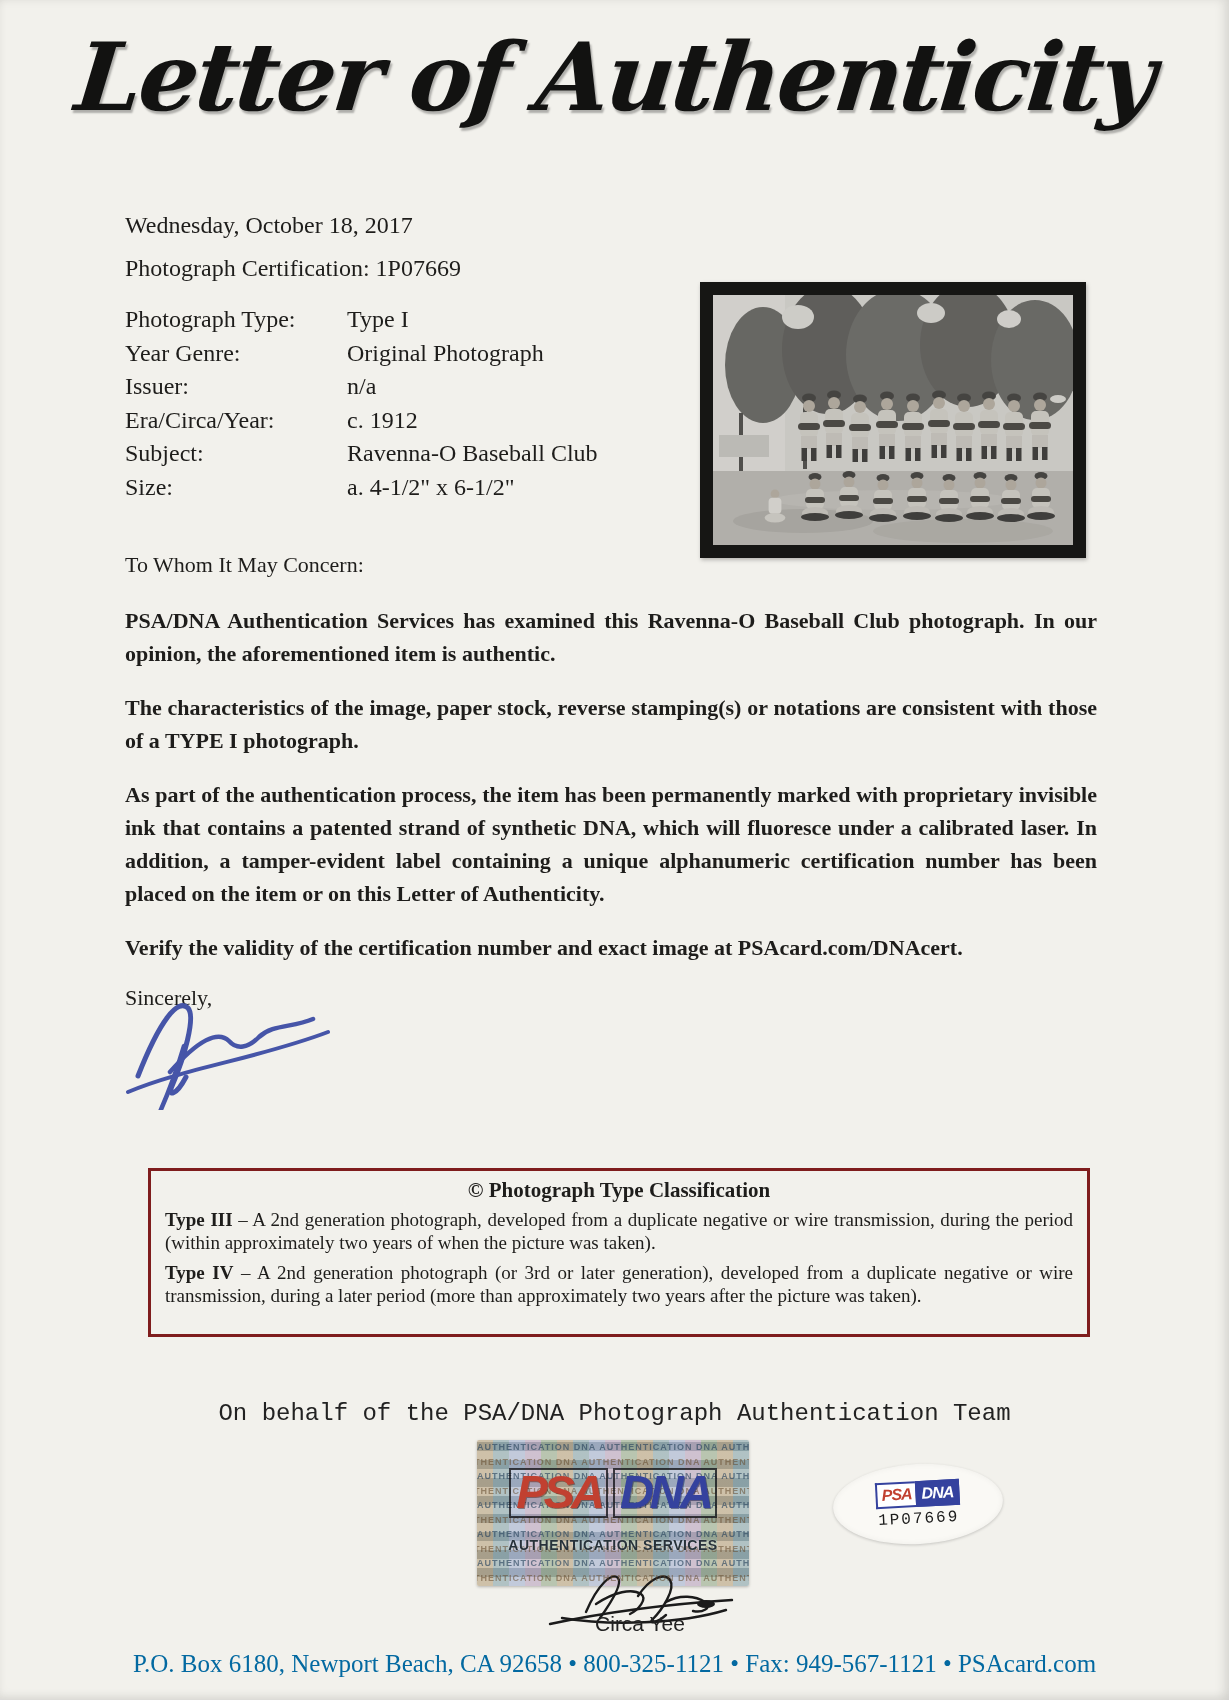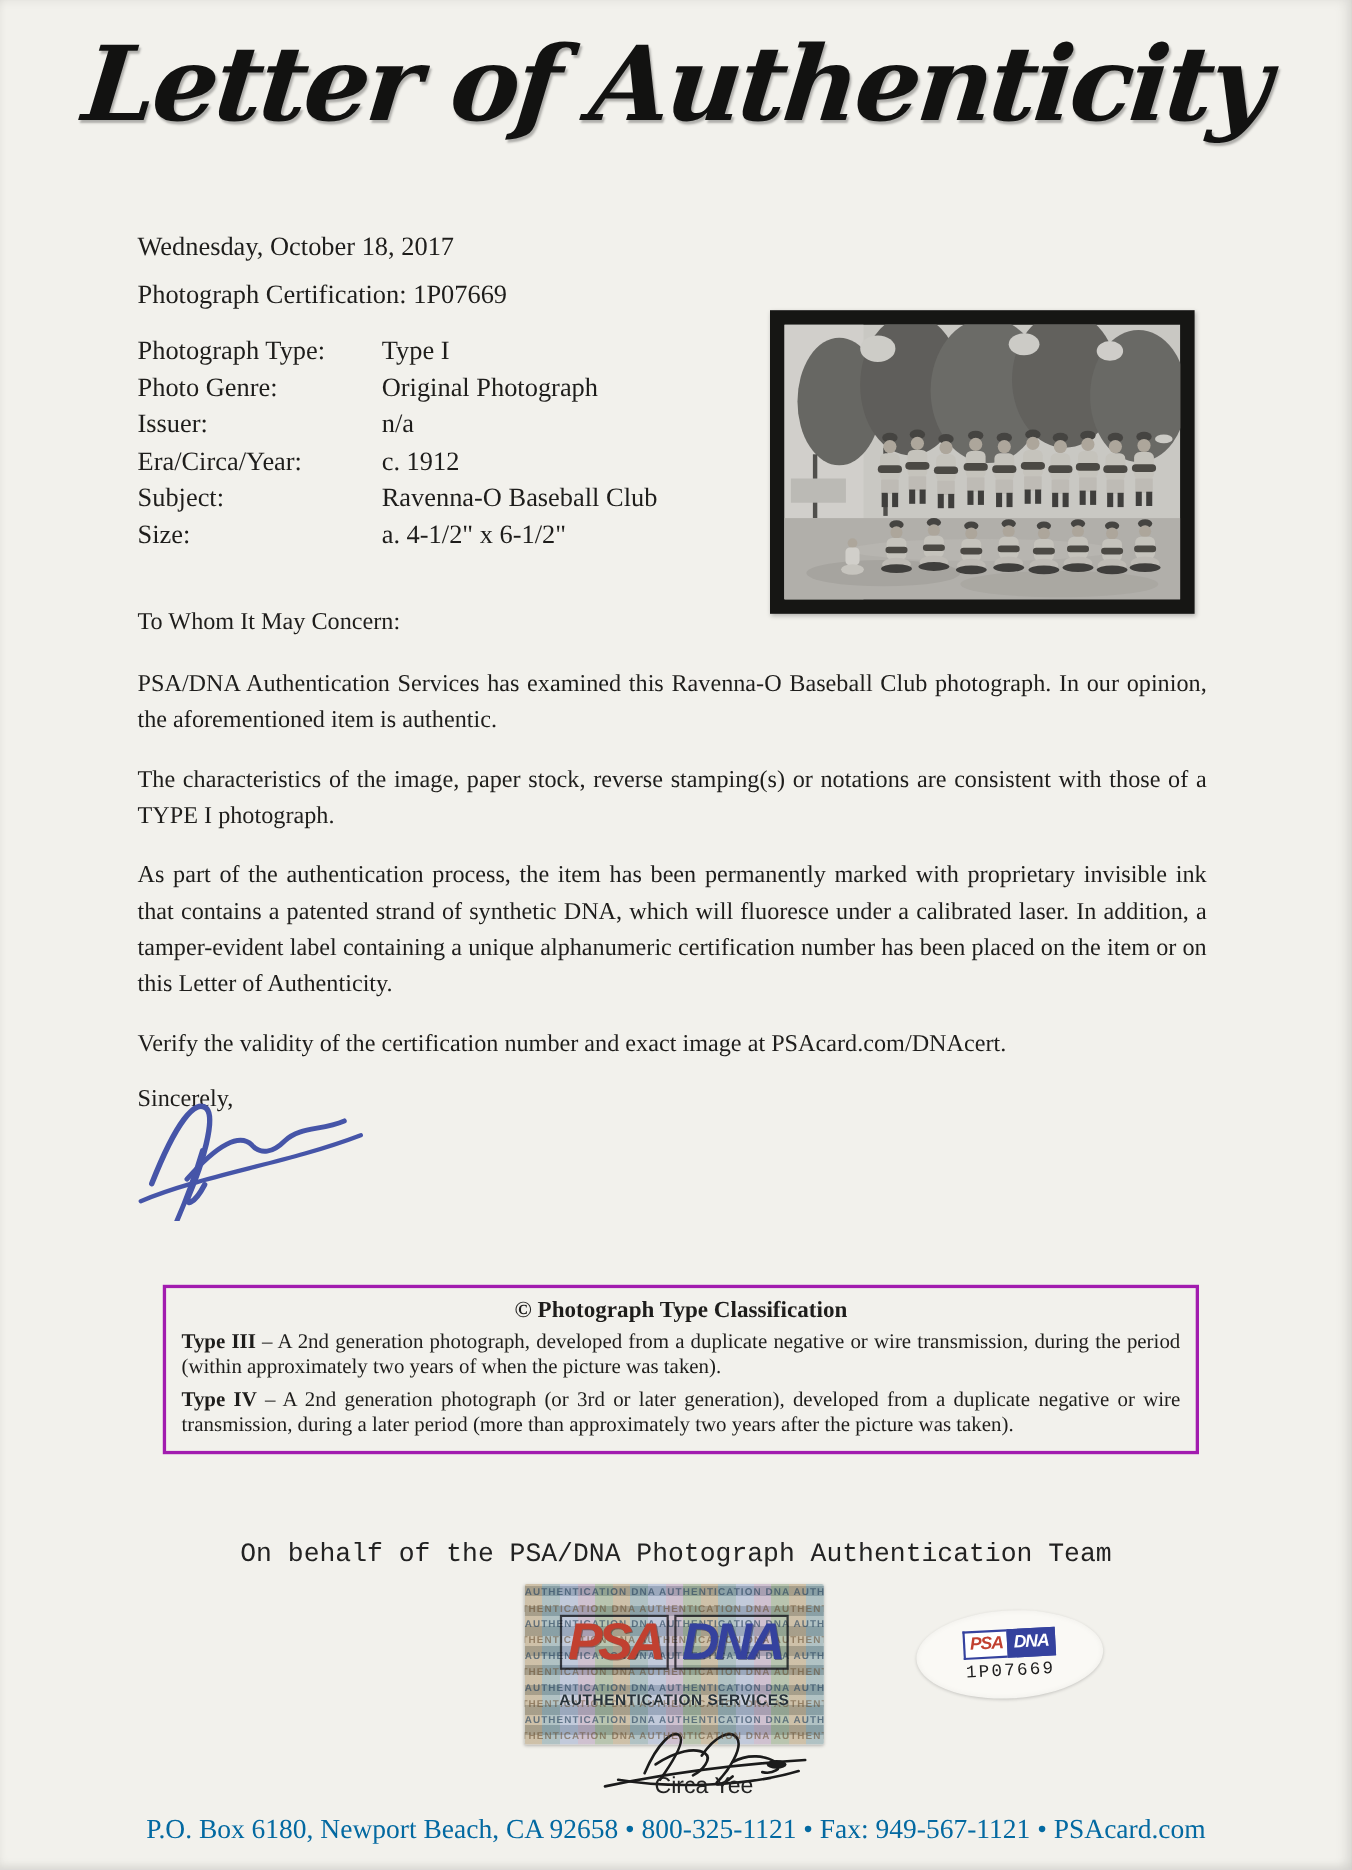--- a/index.html
+++ b/index.html
@@ -34,28 +34,28 @@
   
   .photo-frame{
     position:absolute;left:700px;top:282px;width:386px;height:276px;
     background:#161614;box-sizing:border-box;padding:13px;
     box-shadow:1px 2px 4px rgba(0,0,0,.25);
   }
   .photo-frame svg{width:100%;height:100%;display:block;filter:saturate(.5) contrast(.93) brightness(1.02);}
   
   .letter-body{position:absolute;left:125px;top:552px;width:972px;font-size:22px;}
   .letter-body .salutation{margin-bottom:26px;}
-  .letter-body p{margin:1px 0 21px 0;line-height:33px;text-align:justify;}
+  .letter-body p{margin:1px 0 21px 0;line-height:33px;text-align:justify;font-weight:bold;}
   .letter-body .closing{margin-top:4px;}
   .sig-blue{position:absolute;left:110px;top:980px;width:240px;height:130px;}
   .sig-blue svg{width:100%;height:100%;}
   
   .class-box{
     position:absolute;left:148px;top:1168px;width:942px;box-sizing:border-box;
-    border:3px solid #a21caf;padding:7px 14px 12px 14px;background:transparent;
+    border:3px solid #7f1d1d;padding:7px 14px 27px 14px;background:transparent;
   }
   .class-title{text-align:center;font-weight:bold;font-size:21px;margin-bottom:5px;}
   .class-item{font-size:19px;line-height:23px;text-align:justify;margin-bottom:7px;}
   .class-item:last-child{margin-bottom:0;}
   .class-item b{white-space:nowrap;}
   
   .on-behalf{
     position:absolute;left:0;right:0;top:1400px;text-align:center;
     font-family:Liberation Mono, monospace;font-size:24px;color:#222;
   }
@@ -131,21 +131,21 @@
 
   <div class="dateline">Wednesday, October 18, 2017</div>
   <div class="certline">Photograph Certification: 1P07669</div>
 
   <div class="details">
     <div class="row">
       <span class="lbl">Photograph Type:</span>
       <span class="val">Type I</span>
     </div>
     <div class="row">
-      <span class="lbl">Photo Genre:</span>
+      <span class="lbl">Year Genre:</span>
       <span class="val">Original Photograph</span>
     </div>
     <div class="row">
       <span class="lbl">Issuer:</span>
       <span class="val">n/a</span>
     </div>
     <div class="row">
       <span class="lbl">Era/Circa/Year:</span>
       <span class="val">c. 1912</span>
     </div>

